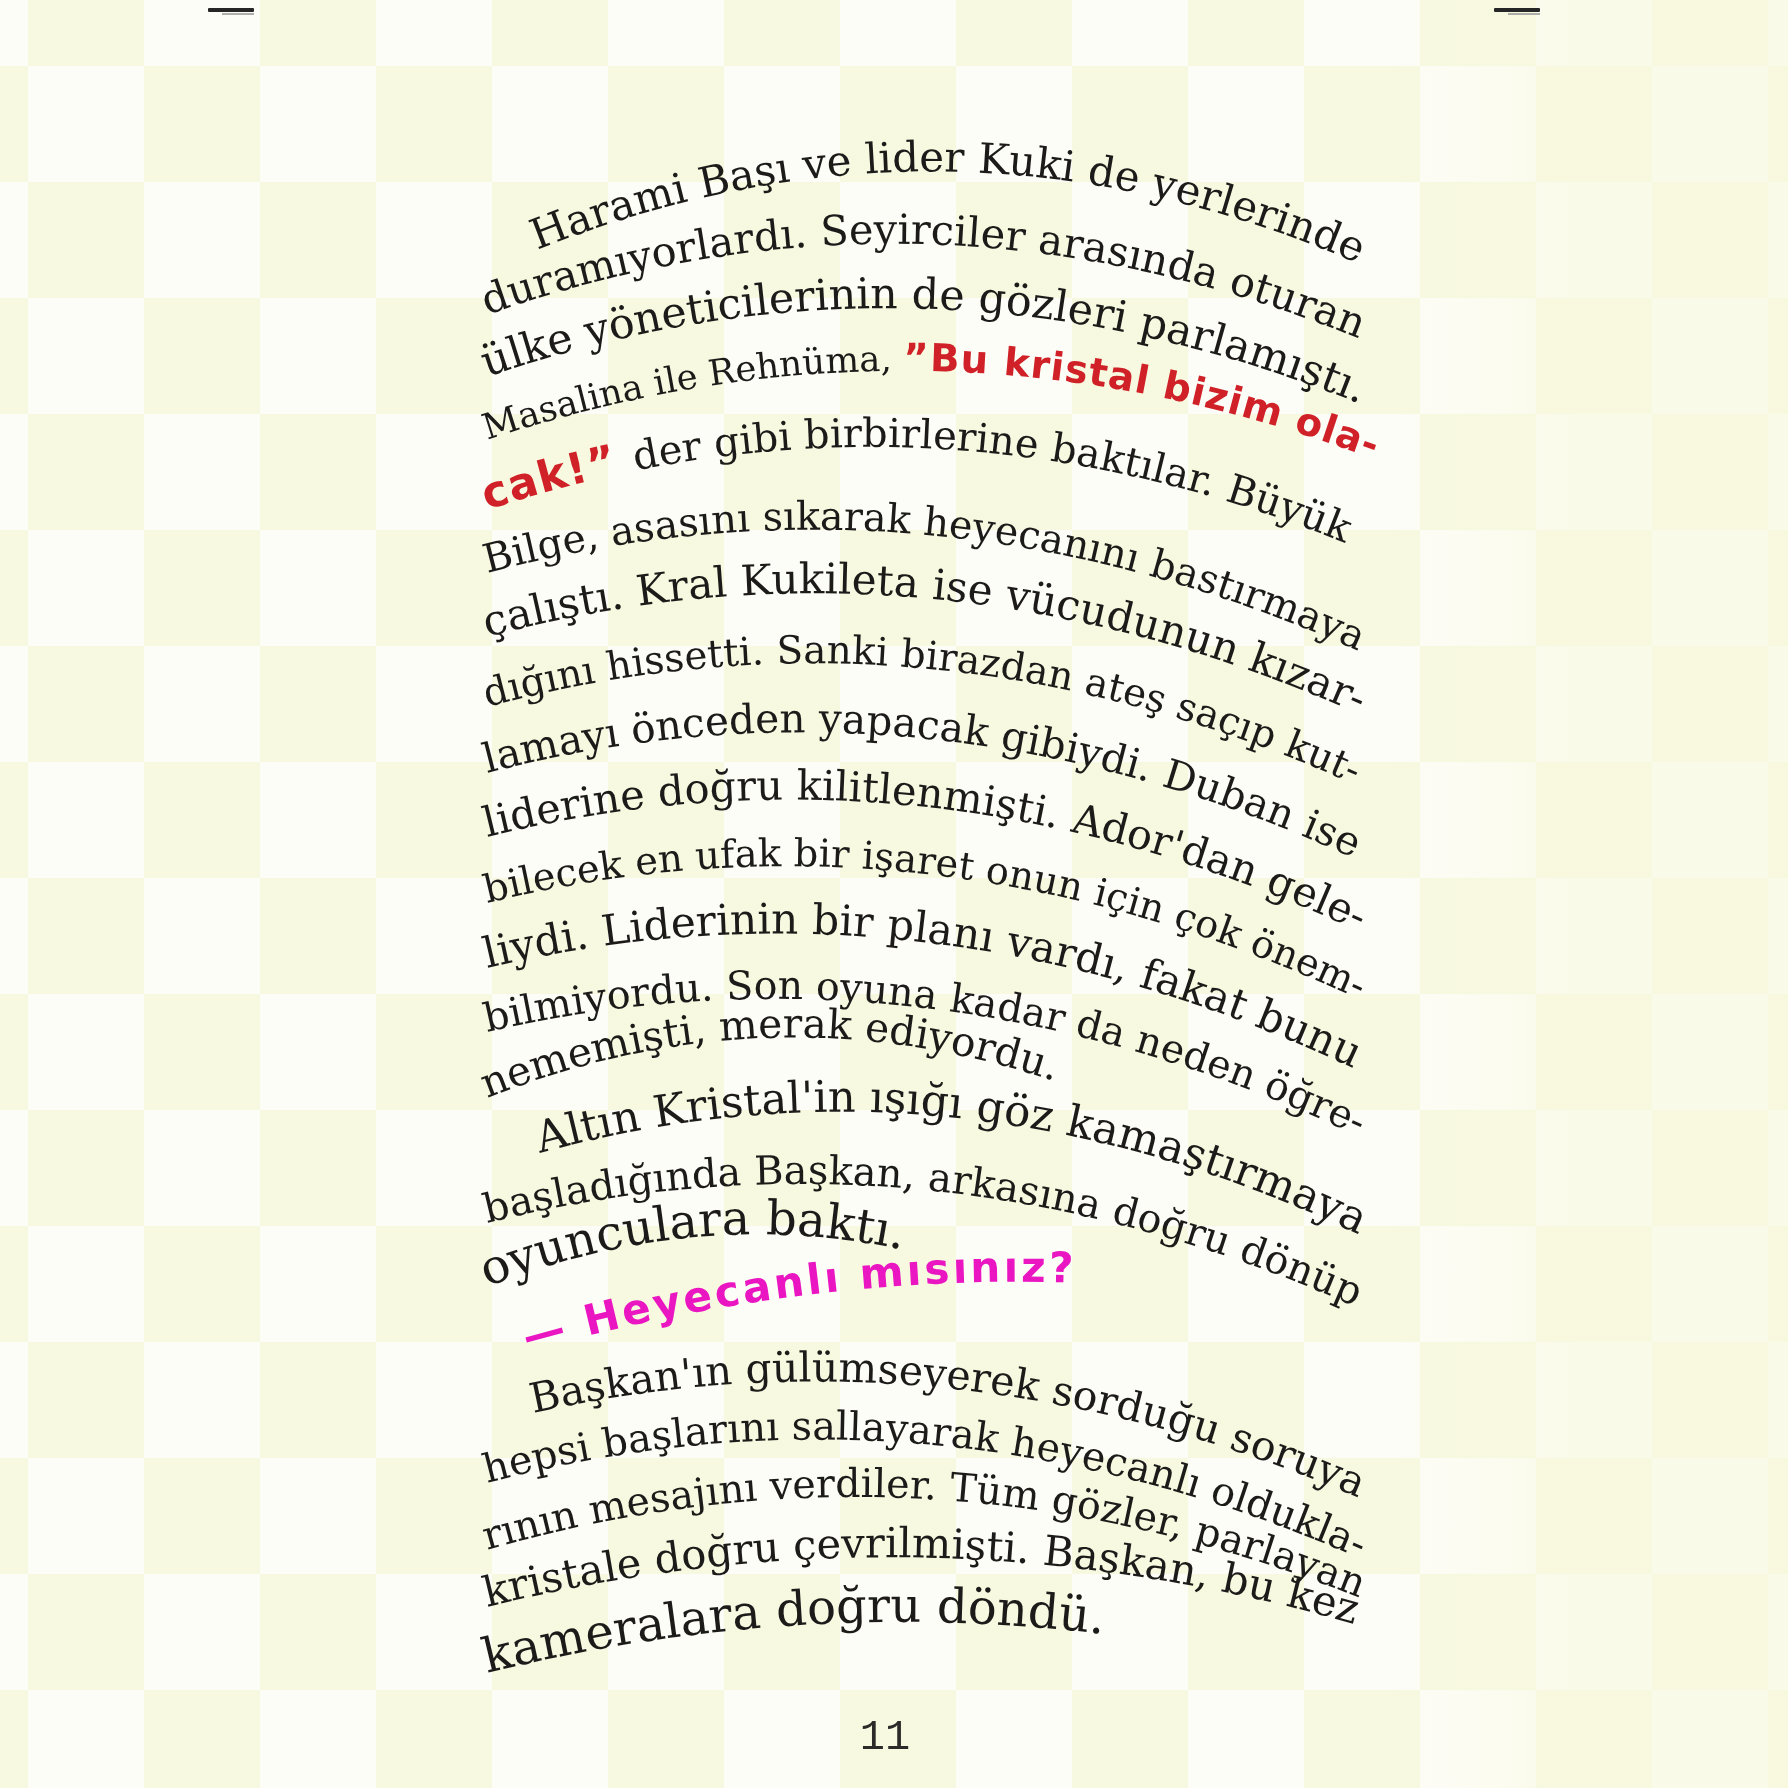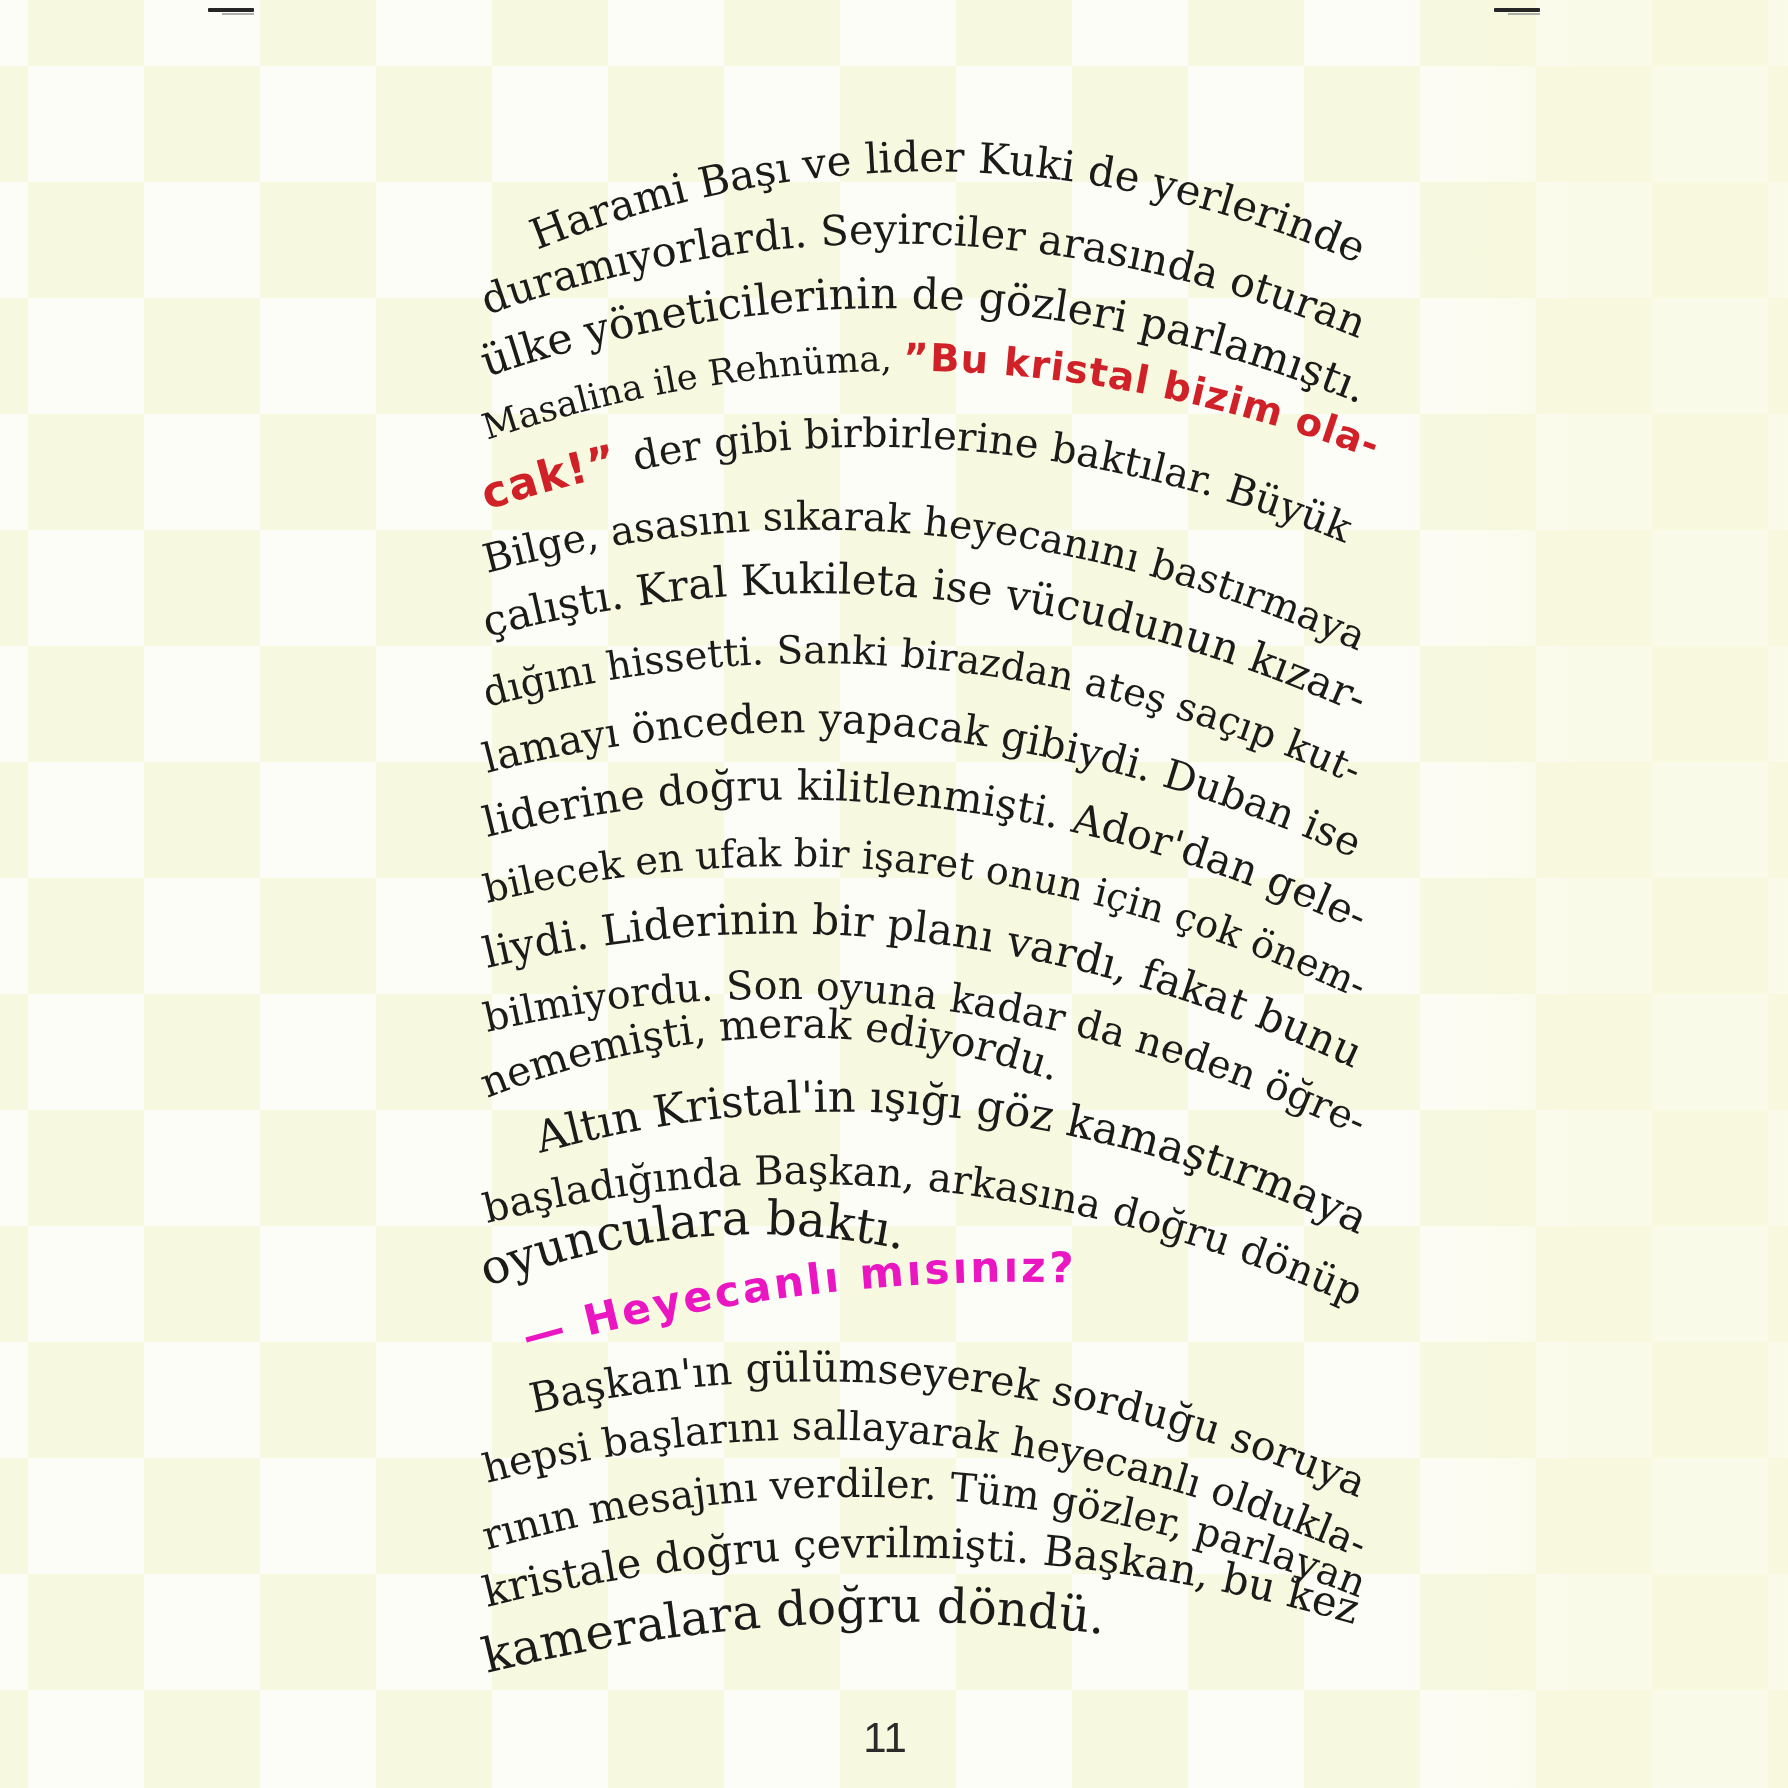--- a/index.html
+++ b/index.html
@@ -24,21 +24,21 @@
   }
   .scan-mark.left{left:208px;top:8px;width:46px;}
   .scan-mark.right{left:1494px;top:8px;width:46px;}
   svg.text-layer{position:absolute;left:0;top:0;}
   .seg-body{fill:#1c1b1a;font-family:"DejaVu Serif", serif;}
   .seg-red{fill:#cf2127;font-family:"DejaVu Sans", sans-serif;font-weight:bold;letter-spacing:1px;}
   .seg-pink{fill:#ea16c2;font-family:"DejaVu Sans", sans-serif;font-weight:bold;letter-spacing:3px;}
   .page-number{
     position:absolute;left:835px;top:1714px;width:100px;
     text-align:center;font-size:42px;color:#2c2b29;
-    font-family:Liberation Sans, sans-serif;
+    font-family:Liberation Mono, monospace;
   }
 </style>
 </head>
 <body>
 
 <div class="page">
   <div class="scan-mark left"></div>
   <div class="scan-mark right"></div>
 
   <svg class="text-layer" width="1788" height="1788" viewBox="0 0 1788 1788" xmlns="http://www.w3.org/2000/svg">

